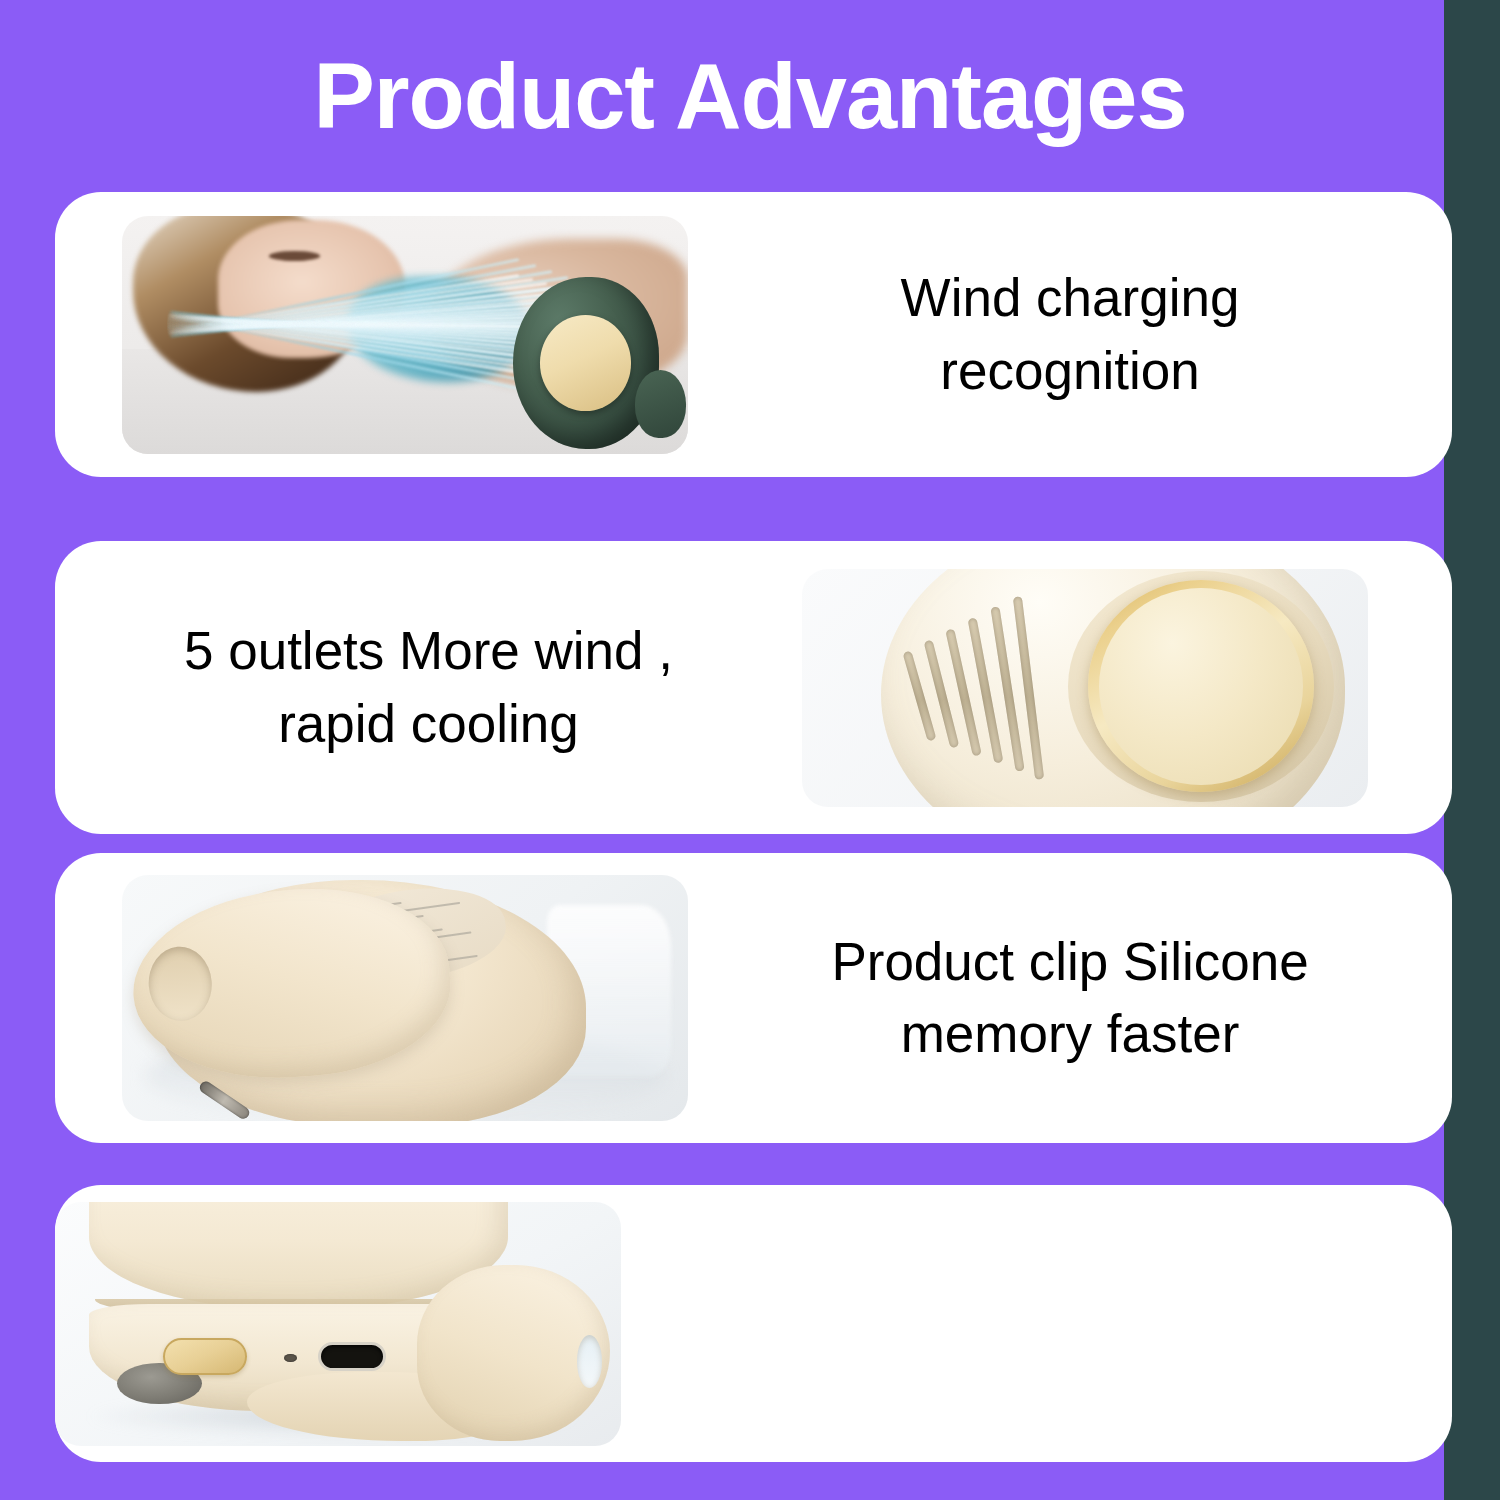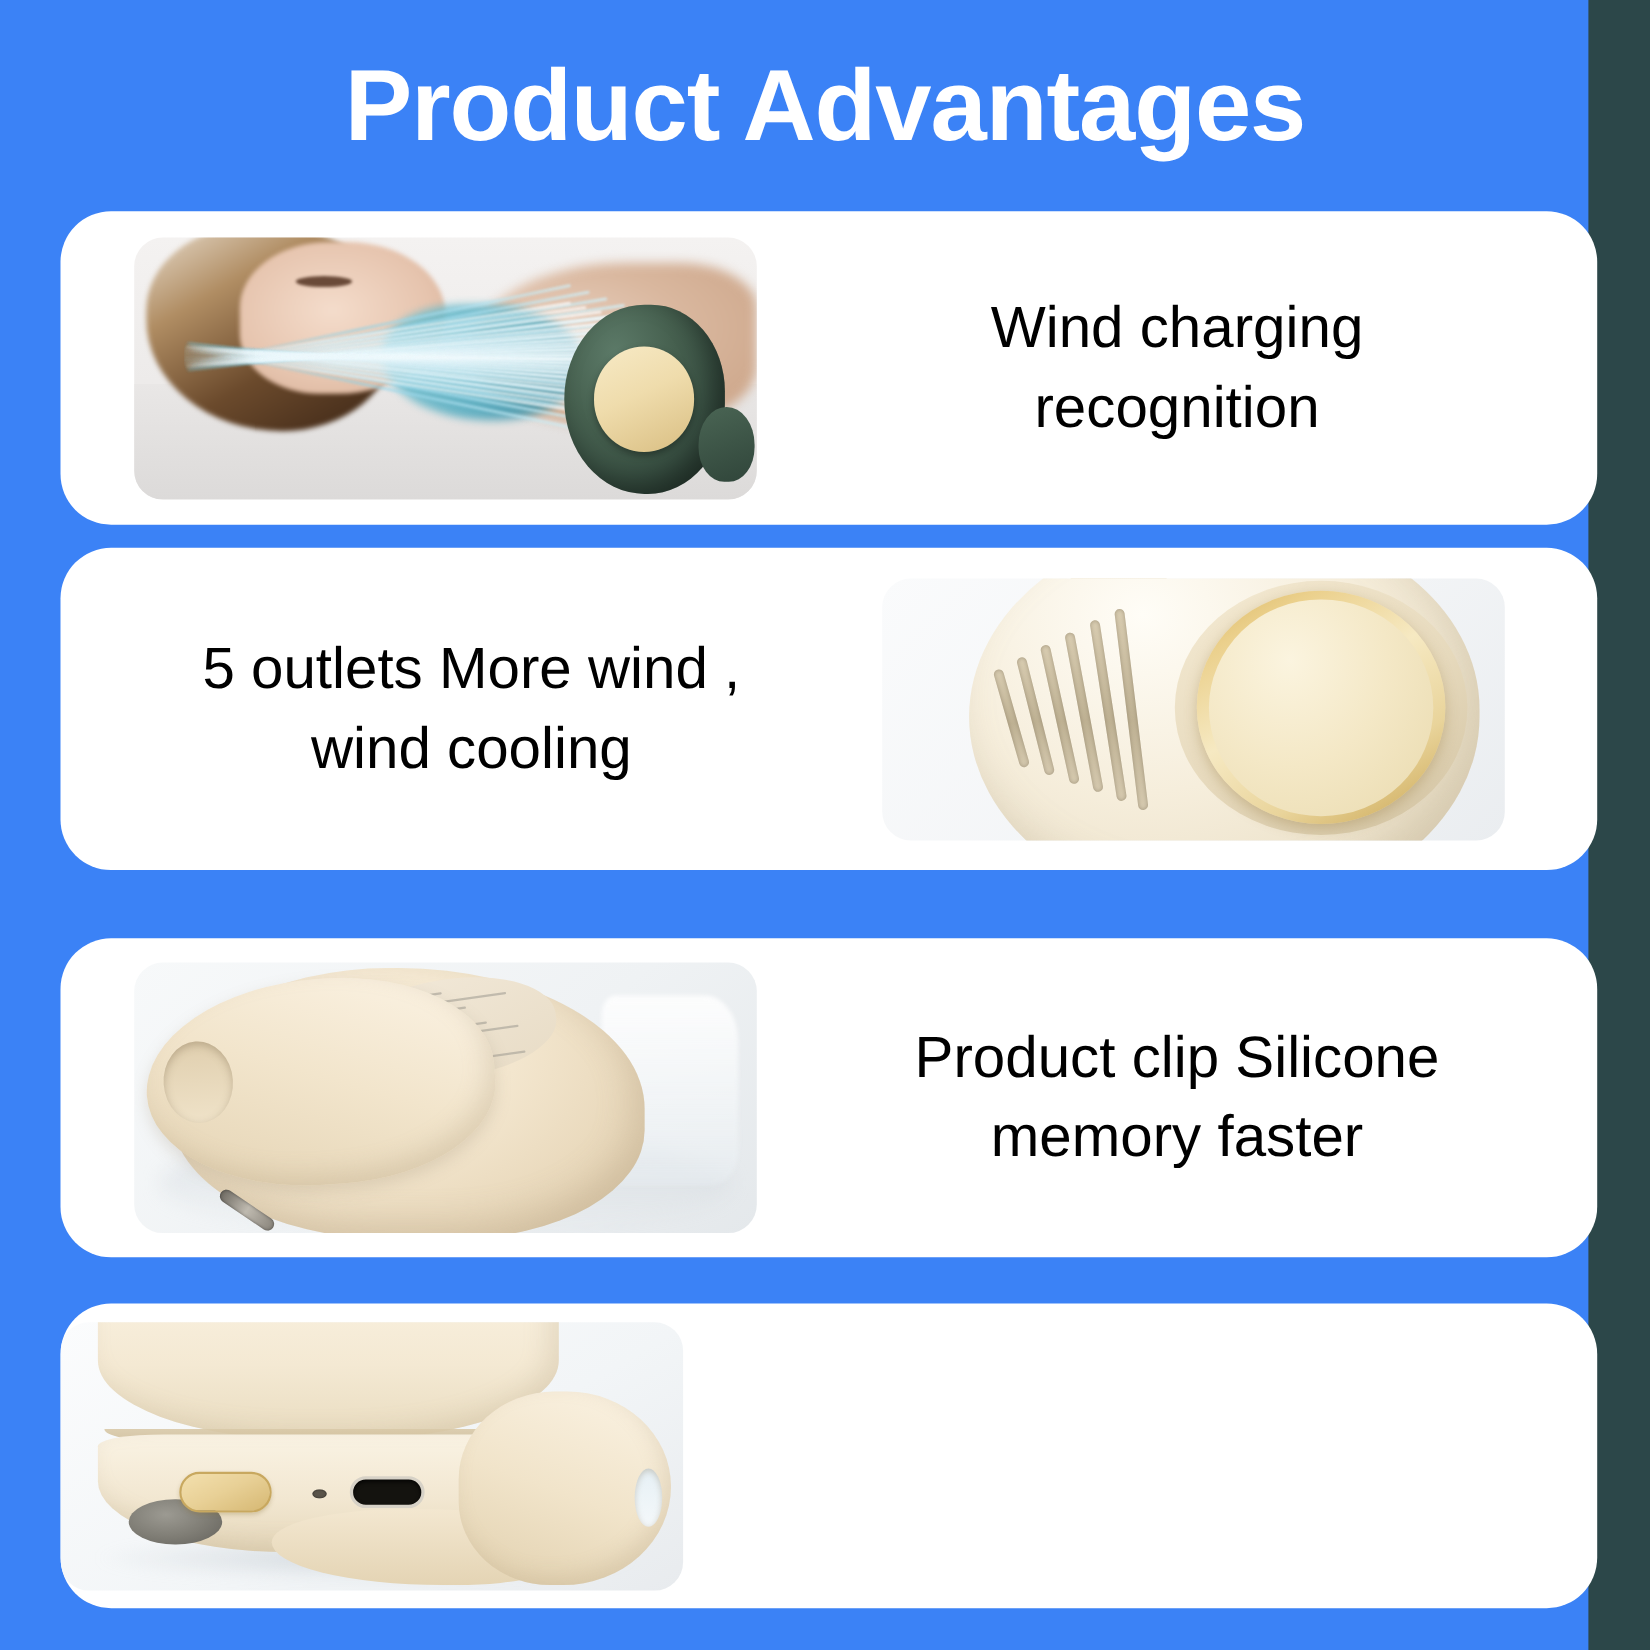--- a/index.html
+++ b/index.html
@@ -13,21 +13,21 @@
 
   body {
     background: #2C4749;
     font-family: "Liberation Sans", sans-serif;
   }
 
   .page {
     position: relative;
     width: 1444px;
     height: 1500px;
-    background: #3b82f6;
+    background: #8b5cf6;
   }
 
   
   .title {
     position: absolute;
     top: 44px;
     left: 0;
     width: 1500px;
     text-align: center;
     color: #FFFFFF;
@@ -44,21 +44,21 @@
     left: 55px;
     width: 1397px;
     background: #FFFFFF;
     border-radius: 46px;
     display: flex;
     align-items: center;
     overflow: hidden;
   }
 
   .card-1 { top: 192px;  height: 285px; }
-  .card-2 { top: 498px;  height: 293px; }
+  .card-2 { top: 541px;  height: 293px; }
   .card-3 { top: 853px;  height: 290px; }
   .card-4 { top: 1185px; height: 277px; }
 
   
   .media {
     flex: 0 0 566px;
     height: 238px;
     border-radius: 26px;
     overflow: hidden;
     position: relative;
@@ -394,21 +394,21 @@
     <div class="copy">
       <span class="l1">Wind charging</span>
       <span class="l2">recognition</span>
     </div>
   </div>
 
   <div class="card card-2">
 
     <div class="copy">
       <span class="l1">5 outlets More wind ,</span>
-      <span class="l2">wind cooling</span>
+      <span class="l2">rapid cooling</span>
     </div>
 
     <div class="media img2">
       <div class="i2-topnub"></div>
       <div class="i2-body"></div>
       <div class="i2-slots" id="slots">
           <span style="height: 46%; left: 4%; top: 31%; transform: rotate(-16deg);"></span>
           <span style="height: 55.2%; left: 18.8%; top: 25.6%; transform: rotate(-14.2deg);"></span>
           <span style="height: 64.4%; left: 33.6%; top: 20.2%; transform: rotate(-12.4deg);"></span>
           <span style="height: 73.6%; left: 48.4%; top: 14.8%; transform: rotate(-10.6deg);"></span>

